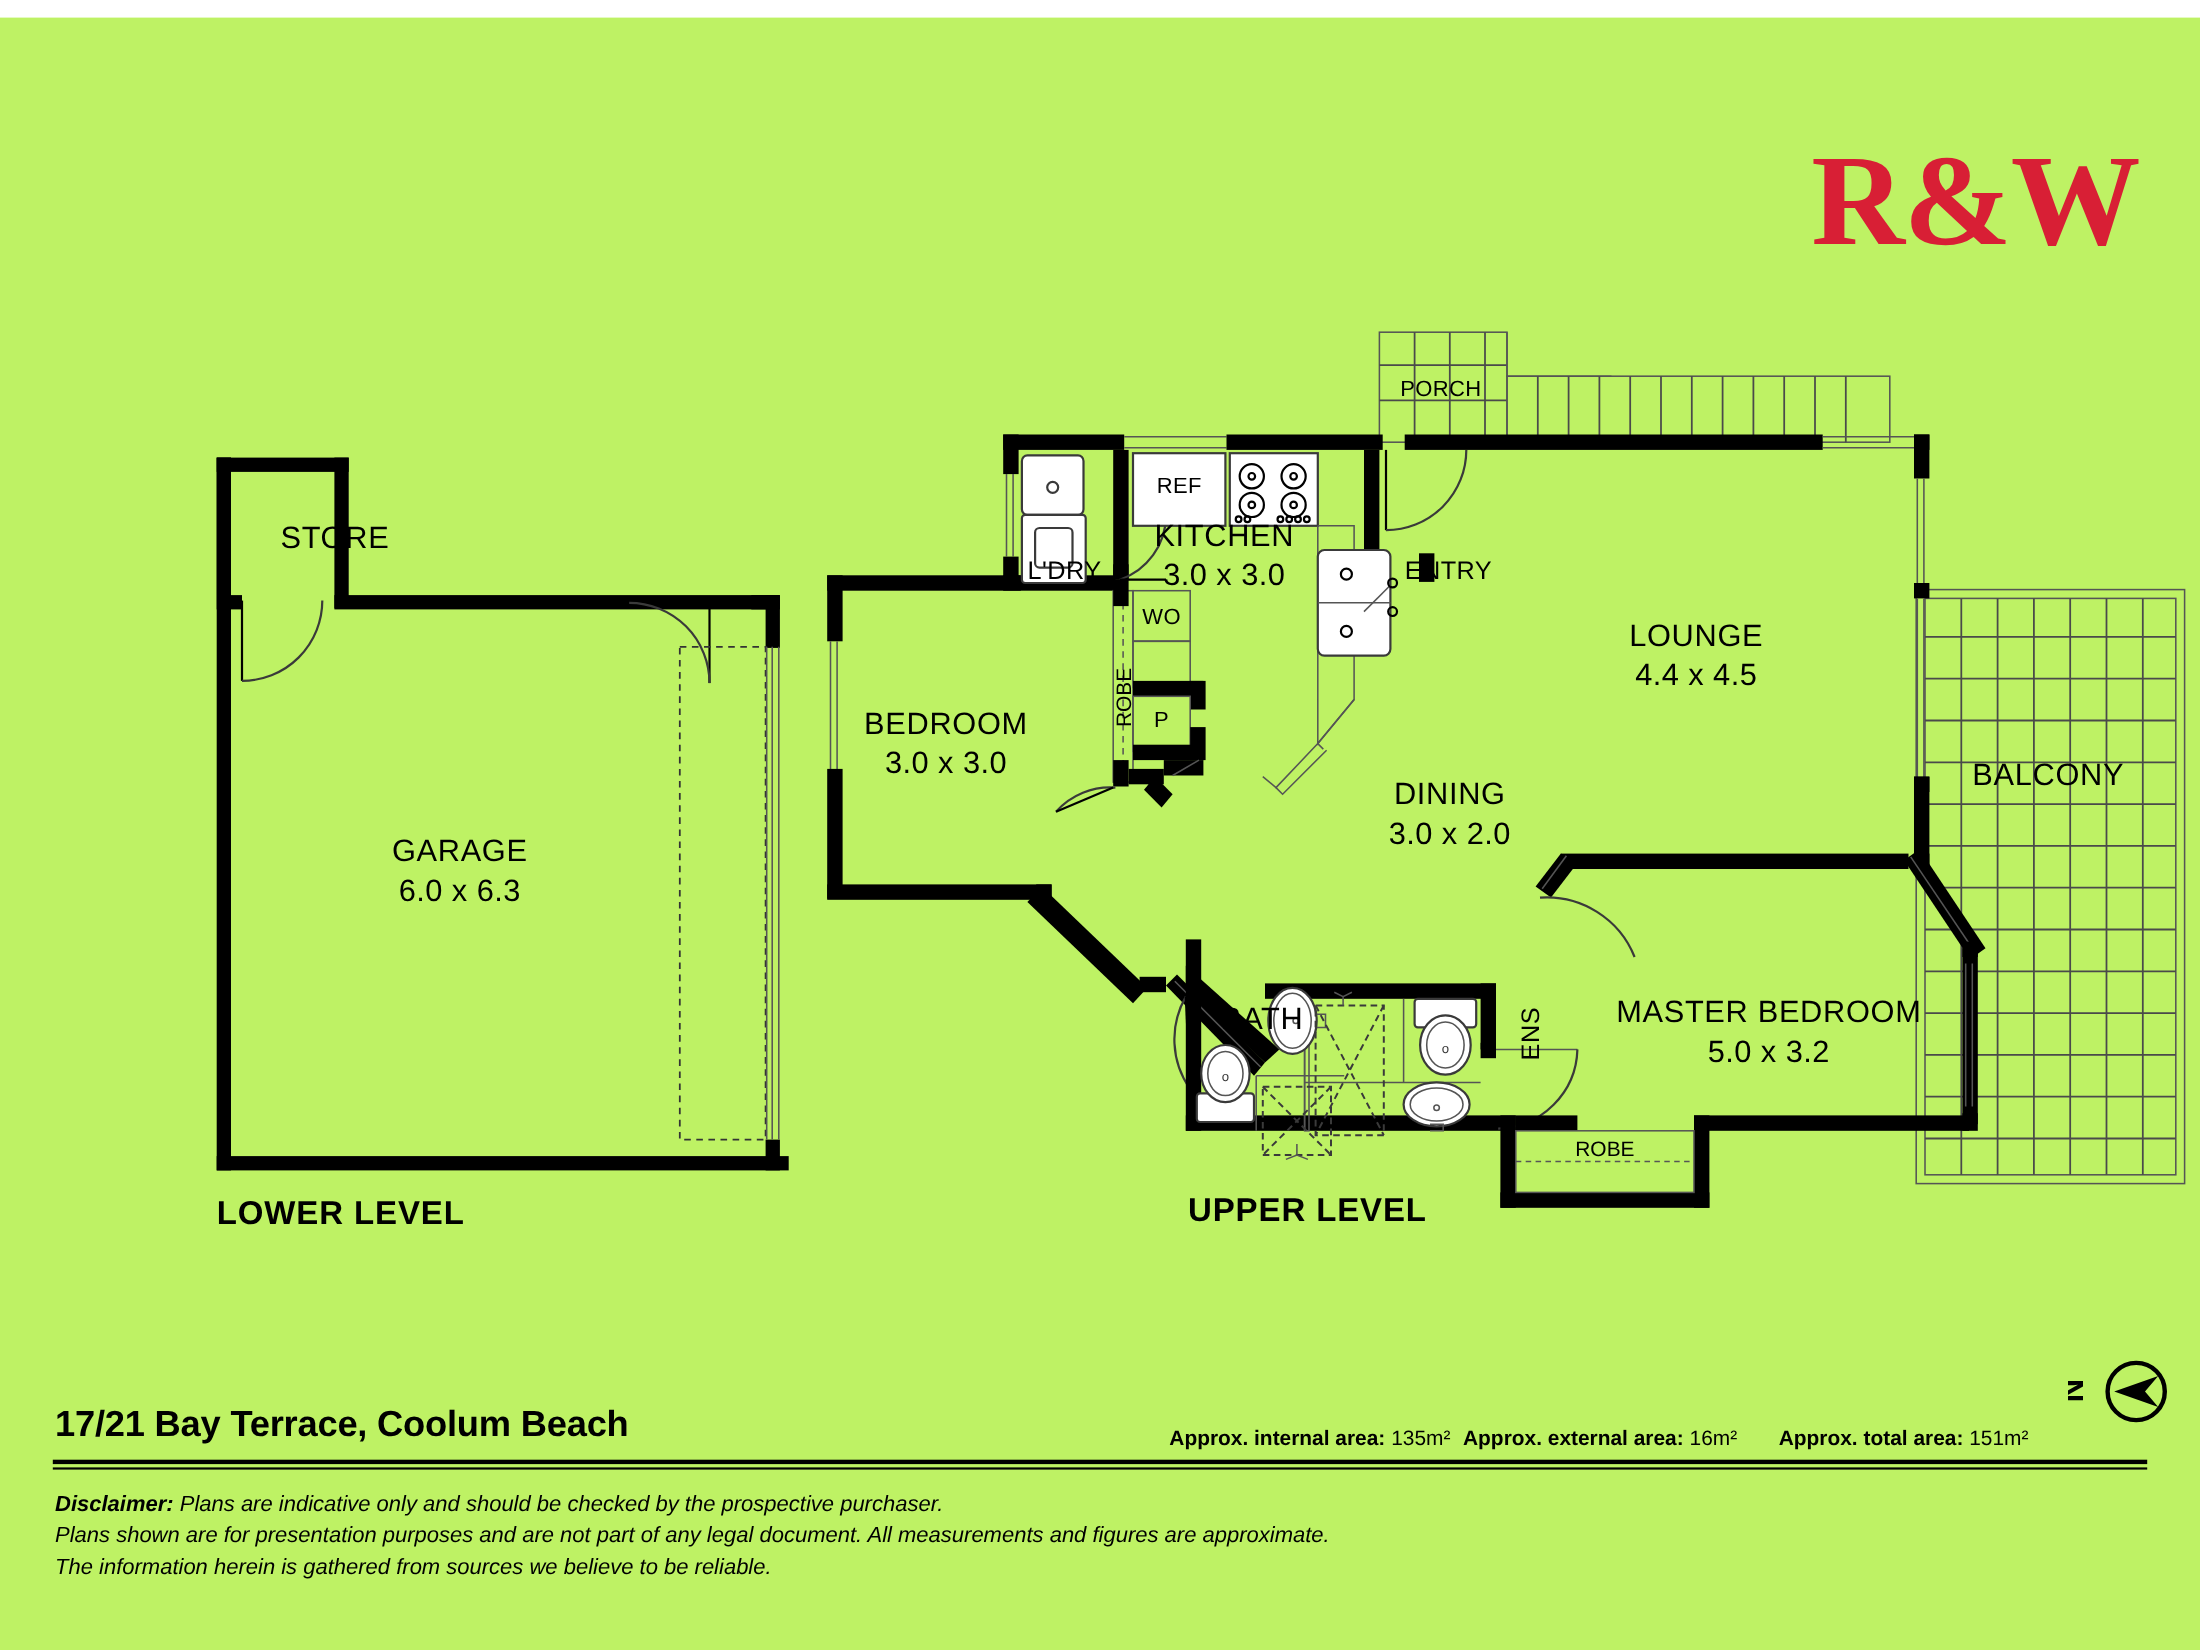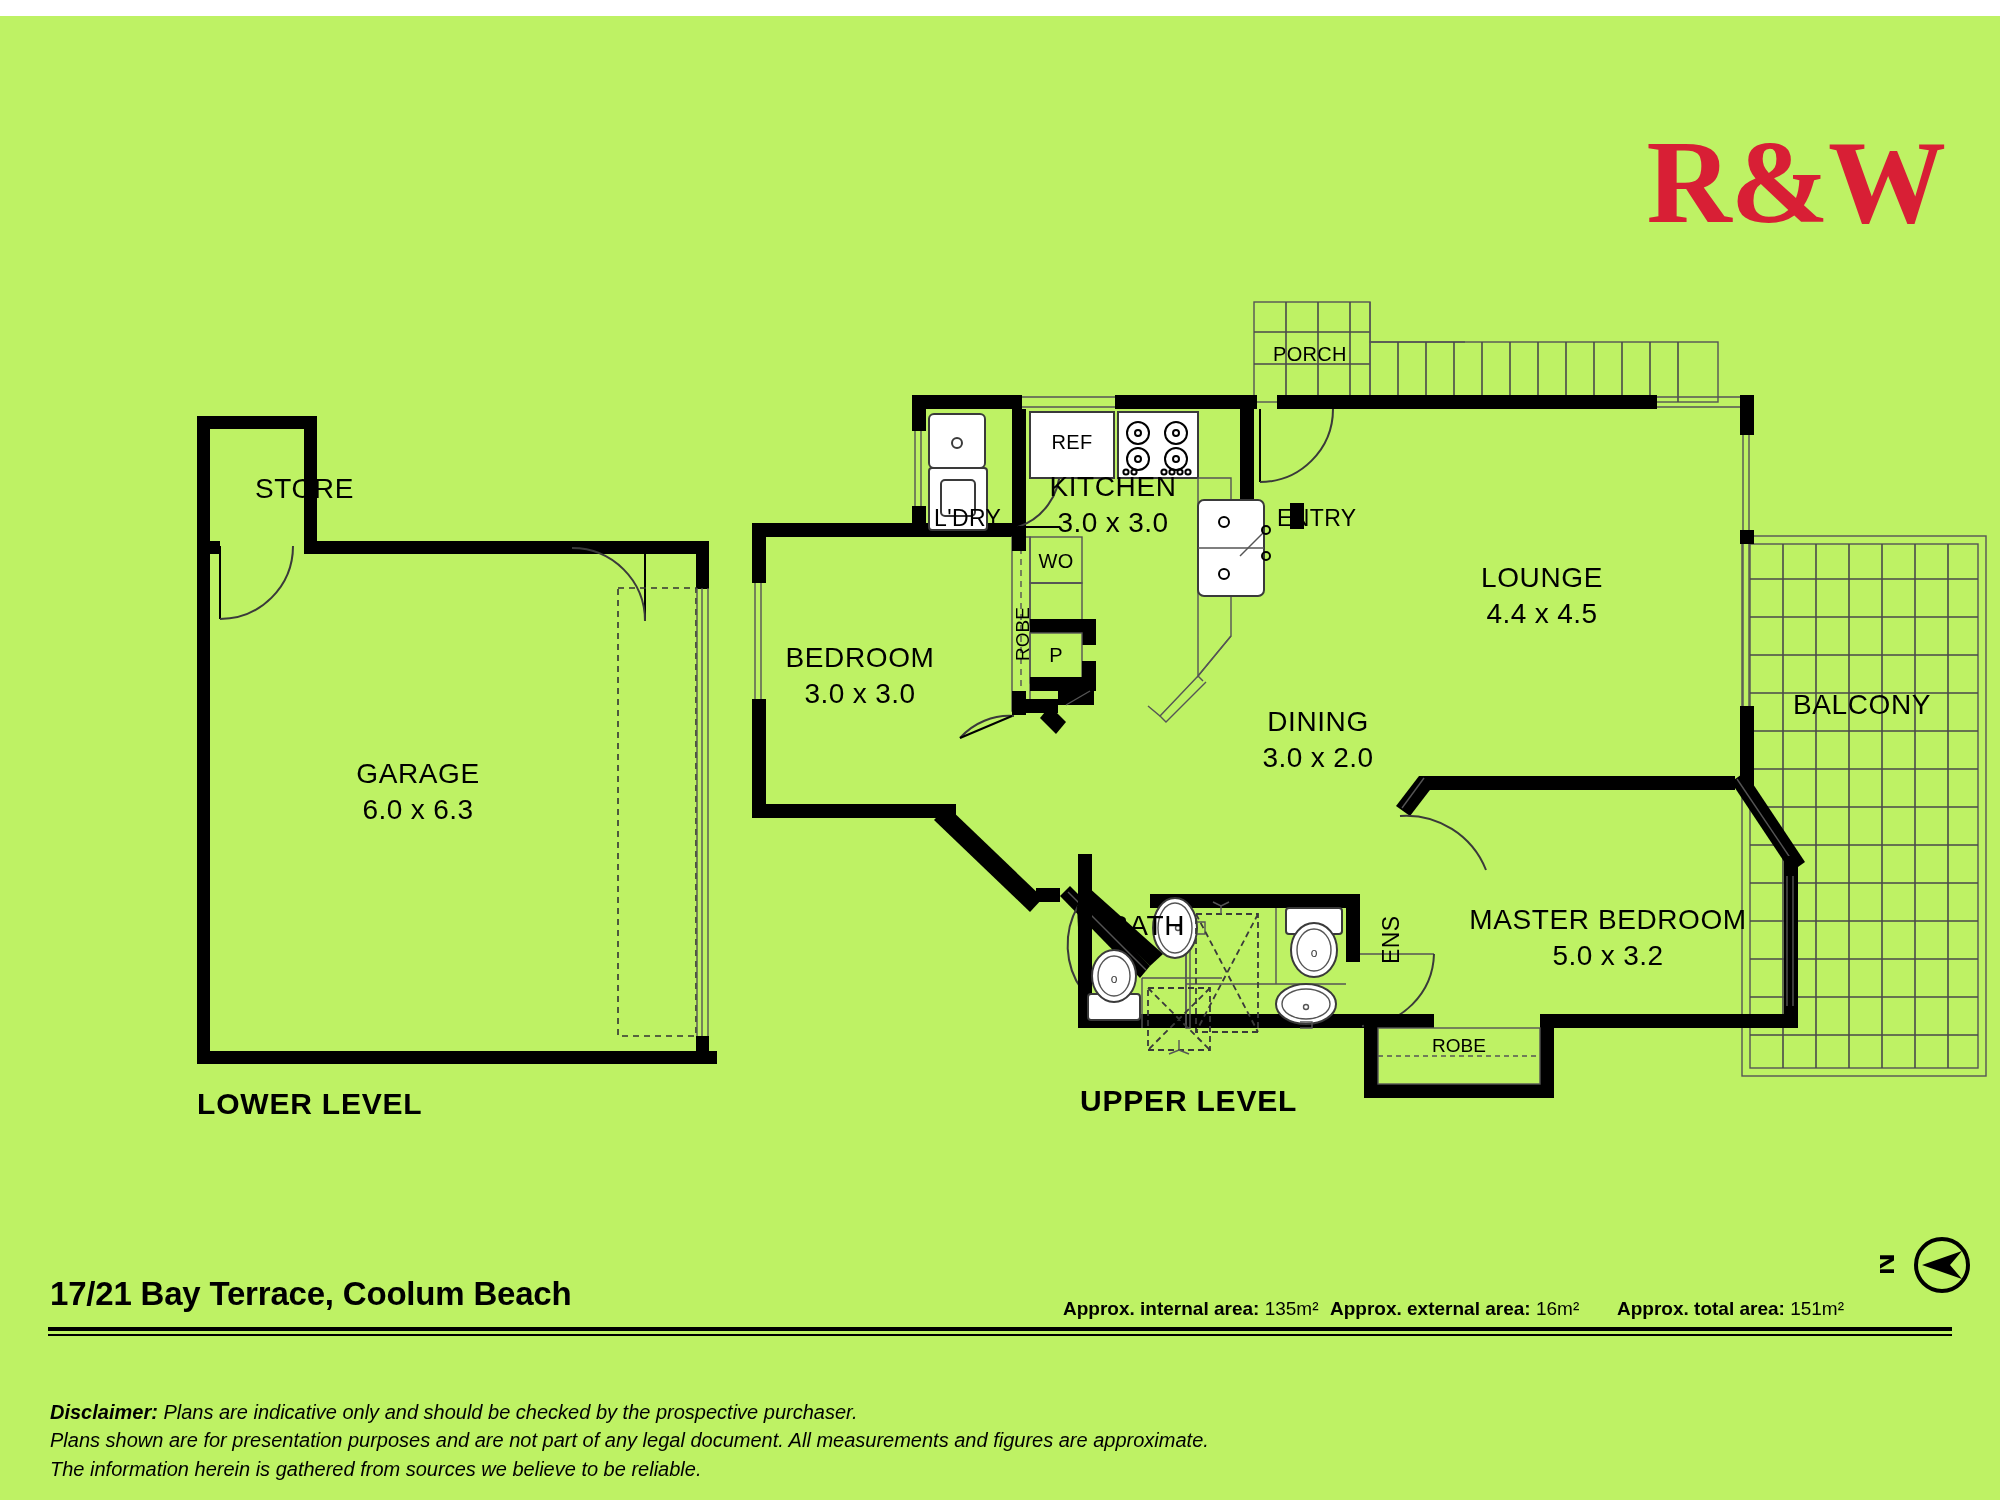--- a/index.html
+++ b/index.html
@@ -113,21 +113,20 @@
   }
   .area-stat .val { font-weight: normal; }
   #disclaimer {
     position: absolute;
     left: 50px; top: 1338px;
     font-size: 20px;
     font-style: italic;
     line-height: 1.42;
     color: #000;
     font-family: "Liberation Sans", sans-serif;
-    margin-top: 44px;
   }
   #disclaimer .dterm { font-weight: bold; }
   
   #compass {
     position: absolute;
     left: 1880px; top: 1215px;
     width: 110px; height: 70px;
   }
 </style>
 </head>

